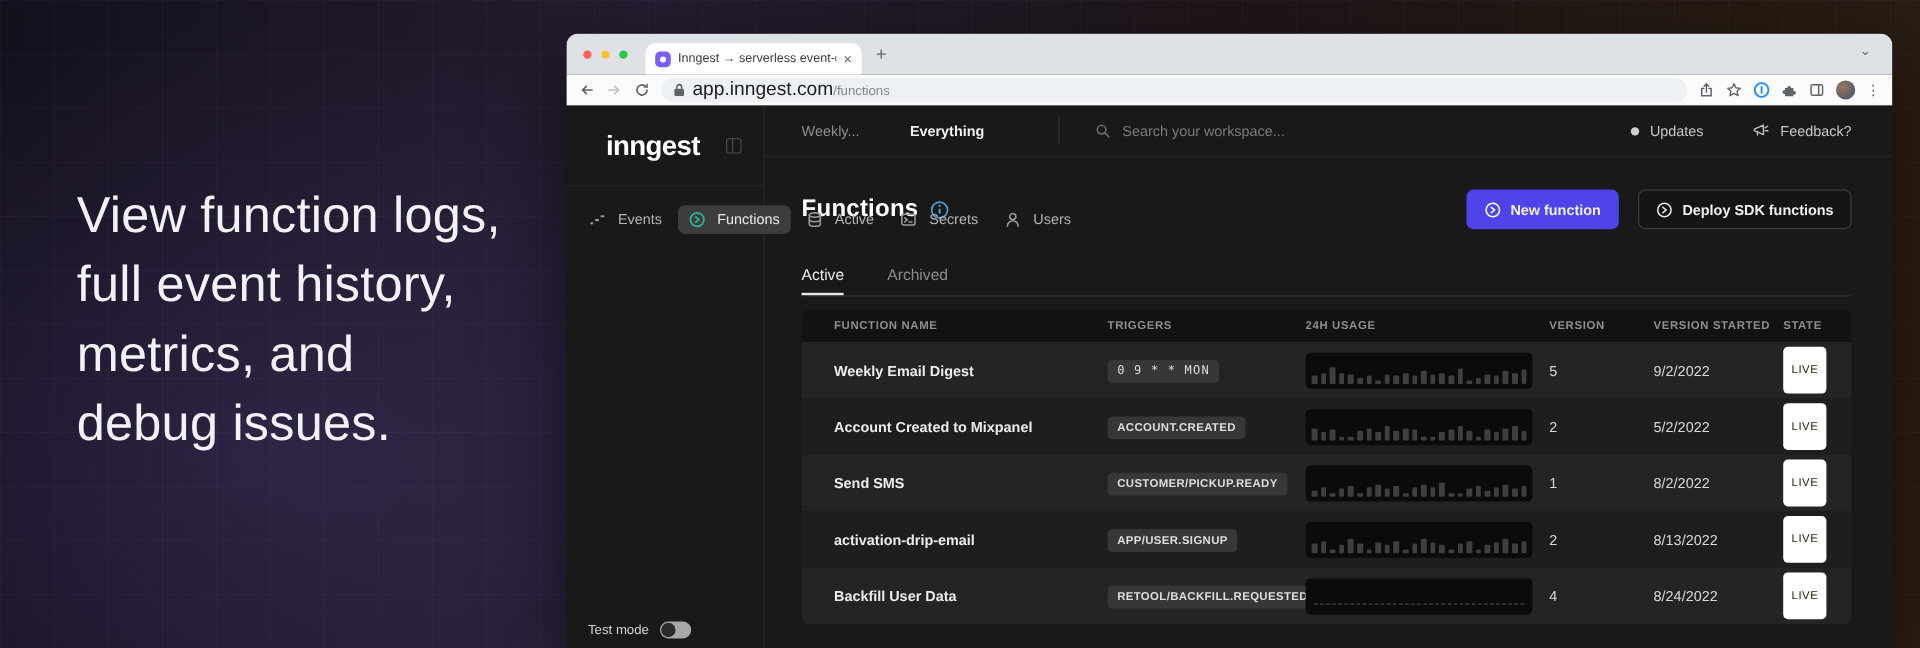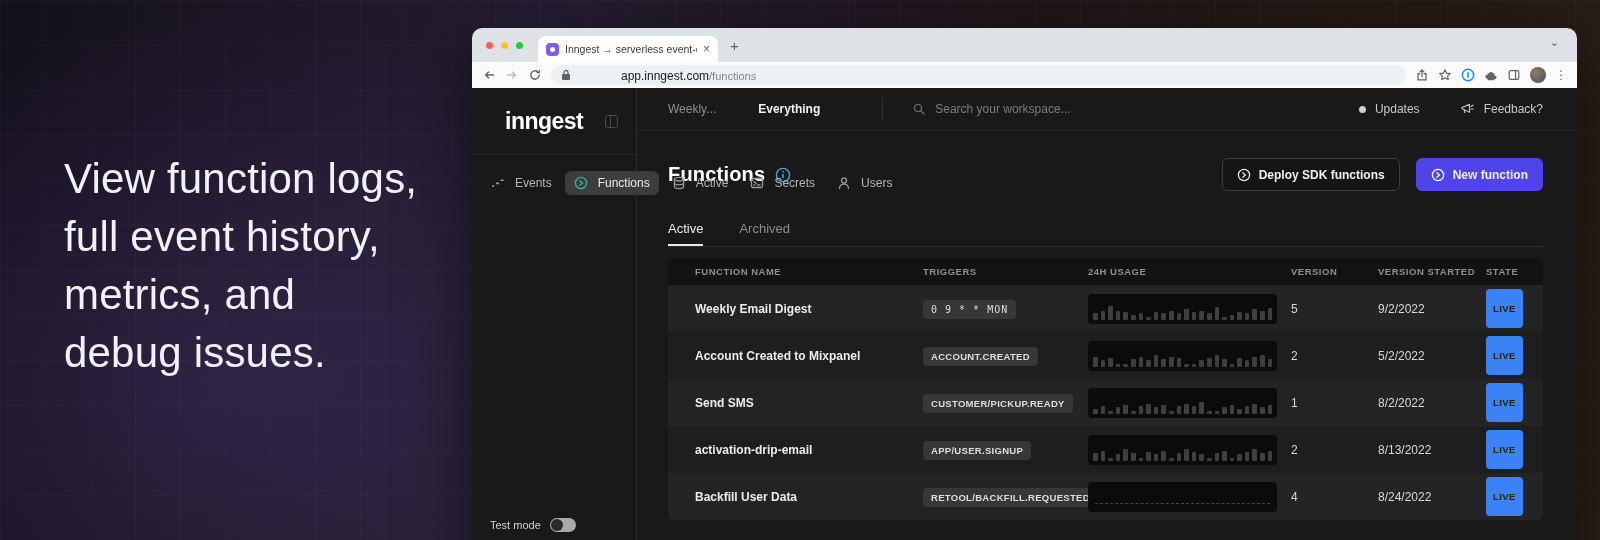--- a/index.html
+++ b/index.html
@@ -40,21 +40,21 @@
   .tab-title { font-size:10.5px; color:#3c4043; white-space:nowrap; overflow:hidden; flex:1; }
   .tab-close { font-size:12px; color:#5f6368; flex:none; line-height:1; cursor:default; }
   .newtab { position:absolute; left:258px; top:9px; font-size:15px; color:#5f6368; }
   .tabstrip-chevron { position:absolute; right:18px; top:8px; font-size:11px; color:#5f6368; }
 
   
   .toolbar { height:26px; background:#fbfbfc; display:flex; align-items:center; padding:0 10px; gap:9px; }
   .nav-ic { width:14px; height:14px; flex:none; }
   .urlpill { flex:1; height:20px; background:#eef1f4; border-radius:10px; display:flex;
     align-items:center; padding:0 10px; gap:6px; }
-  .url-domain { font-size:12px; color:#202124;margin-left:44px; }
+  .url-domain { font-size:16px; color:#202124; }
   .url-path { font-size:11px; color:#80868b; }
   .avatar { width:16px; height:16px; border-radius:50%; flex:none;
     background:radial-gradient(circle at 35% 35%, #9a7a5c, #51586e 75%); }
   .kebab { font-size:12px; color:#5f6368; letter-spacing:0; }
 
   
   .app { position:relative; height:452px; background:#191919; display:flex; color:#cfcfcf; }
 
   .sidebar { width:165px; flex:none; border-right:1px solid #2a2a2a; position:relative; }
   .logo-row { height:67px; border-bottom:1px solid #262626; display:flex; align-items:center;
@@ -119,22 +119,22 @@
   .fn-name { font-size:12px; font-weight:bold; color:#ececec; }
   .trig-badge { display:inline-block; background:#373737; color:#dedede; border-radius:4px;
     padding:4px 8px; font-size:9.5px; font-weight:bold; letter-spacing:0.3px; }
   .trig-badge.cron { font-family:"DejaVu Sans Mono", monospace; font-weight:normal; font-size:10px; letter-spacing:1px; }
   .usage-chart { width:189px; height:30px; background:#0b0b0b; border-radius:4px;
     display:flex; align-items:flex-end; gap:3px; padding:0 5px 4px 5px; position:relative; }
   .usage-chart .bar { width:4.6px; background:#3f3f3f; border-radius:1px; flex:none; }
   .usage-chart.no-data::after { content:""; position:absolute; left:7px; right:7px; bottom:8px;
     border-bottom:1px dashed #474747; }
   .val-text { font-size:12px; color:#d8d8d8; }
-  .live-badge { display:inline-block; background:#3b82f6; color:#182300; font-size:9.5px;
-    font-weight:bold; padding:14px 7px; border-radius:4px; letter-spacing:0.4px; }
+  .live-badge { display:inline-block; background:#ffffff; color:#182300; font-size:9.5px;
+    font-weight:normal; padding:14px 7px; border-radius:4px; letter-spacing:0.4px; }
 </style>
 </head>
 <body>
 
 <div class="canvas">
   <div class="grid-overlay"></div>
 
   <div class="hero">
     <div>View function logs,</div>
     <div>full event history,</div>
@@ -295,33 +295,33 @@
         <div class="content">
 
           <div class="title-row">
             <span class="page-title">Functions</span>
             <svg class="info-ic" width="16" height="16" viewBox="0 0 16 16">
                 <circle cx="8" cy="8" r="6.6" fill="none" stroke="#4da0dc" stroke-width="1.4"></circle>
                 <rect x="7.2" y="6.8" width="1.6" height="4.4" rx="0.8" fill="#4da0dc"></rect>
                 <circle cx="8" cy="4.6" r="0.95" fill="#4da0dc"></circle>
               </svg>
             <div class="title-actions">
+              <div class="btn btn-primary">
+                <svg class="btn-ic" viewBox="0 0 14 14" fill="none" stroke="#ffffff" stroke-width="1.3" stroke-linecap="round">
+                    <circle cx="7" cy="7" r="5.6"></circle>
+                    <path d="M5.8 4.8 L8.4 7 L5.8 9.2"></path>
+                  </svg>
+                <span>New function</span>
+              </div>
               <div class="btn btn-secondary">
                 <svg class="btn-ic" viewBox="0 0 14 14" fill="none" stroke="#e8e8e8" stroke-width="1.3" stroke-linecap="round">
                     <circle cx="7" cy="7" r="5.6"></circle>
                     <path d="M5.8 4.8 L8.4 7 L5.8 9.2"></path>
                   </svg>
                 <span>Deploy SDK functions</span>
-              </div>
-              <div class="btn btn-primary">
-                <svg class="btn-ic" viewBox="0 0 14 14" fill="none" stroke="#ffffff" stroke-width="1.3" stroke-linecap="round">
-                    <circle cx="7" cy="7" r="5.6"></circle>
-                    <path d="M5.8 4.8 L8.4 7 L5.8 9.2"></path>
-                  </svg>
-                <span>New function</span>
               </div>
             </div>
           </div>
 
           <div class="tabs">
             <span class="tabitem active">Active</span>
             <span class="tabitem">Archived</span>
           </div>
 
           <div class="table">

